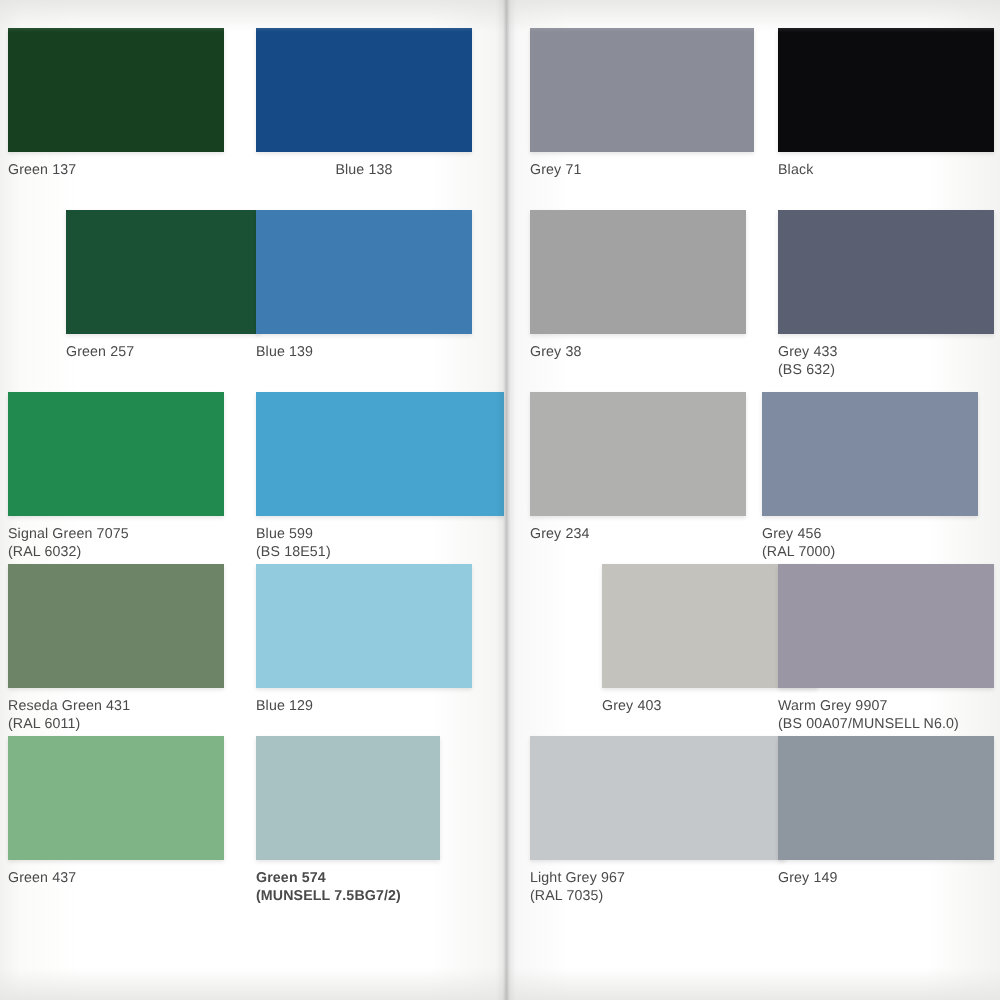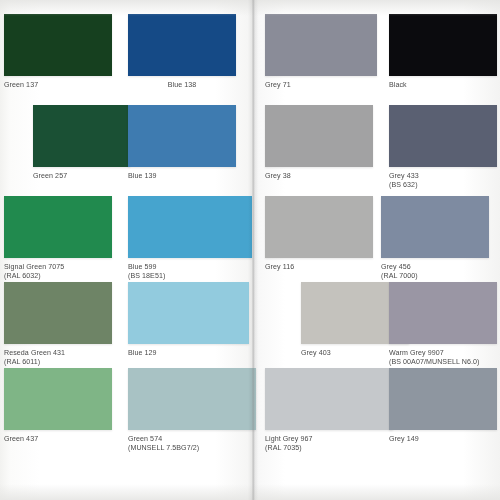--- a/index.html
+++ b/index.html
@@ -194,40 +194,40 @@
     <div class="cell" style="left:128px; top:196px; width:124px;">
       <div class="swatch" style="background-color: rgb(70, 164, 206);"></div>
       <div class="caption">
         <span>Blue 599</span>
         <span class="ref">(BS 18E51)</span>
       </div>
     </div>
     <div class="cell" style="left:265px; top:196px; width:108px;">
       <div class="swatch" style="background-color: rgb(176, 176, 175);"></div>
       <div class="caption">
-        <span>Grey 116</span>
+        <span>Grey 234</span>
         
       </div>
     </div>
     <div class="cell" style="left:381px; top:196px; width:108px;">
       <div class="swatch" style="background-color: rgb(126, 139, 161);"></div>
       <div class="caption">
         <span>Grey 456</span>
         <span class="ref">(RAL 7000)</span>
       </div>
     </div>
 
     <div class="cell" style="left:4px;  top:282px; width:108px;">
       <div class="swatch" style="background-color: rgb(110, 132, 102);"></div>
       <div class="caption">
         <span>Reseda Green 431</span>
         <span class="ref">(RAL 6011)</span>
       </div>
     </div>
-    <div class="cell" style="left:128px; top:282px; width:121px;">
+    <div class="cell" style="left:128px; top:282px; width:108px;">
       <div class="swatch" style="background-color: rgb(146, 203, 222);"></div>
       <div class="caption">
         <span>Blue 129</span>
         
       </div>
     </div>
     <div class="cell" style="left:265px; top:282px; width:108px;padding-left:36px;">
       <div class="swatch" style="background-color: rgb(196, 194, 189);"></div>
       <div class="caption">
         <span>Grey 403</span>
@@ -242,21 +242,21 @@
       </div>
     </div>
 
     <div class="cell" style="left:4px;  top:368px; width:108px;">
       <div class="swatch" style="background-color: rgb(127, 181, 134);"></div>
       <div class="caption">
         <span>Green 437</span>
         
       </div>
     </div>
-    <div class="cell" style="left:128px; top:368px; width:128px;">
+    <div class="cell" style="left:128px; top:368px; width:92px;font-weight:bold;">
       <div class="swatch" style="background-color: rgb(168, 194, 196);"></div>
       <div class="caption">
         <span>Green 574</span>
         <span class="ref">(MUNSELL 7.5BG7/2)</span>
       </div>
     </div>
     <div class="cell" style="left:265px; top:368px; width:128px;">
       <div class="swatch" style="background-color: rgb(197, 200, 203);"></div>
       <div class="caption">
         <span>Light Grey 967</span>

